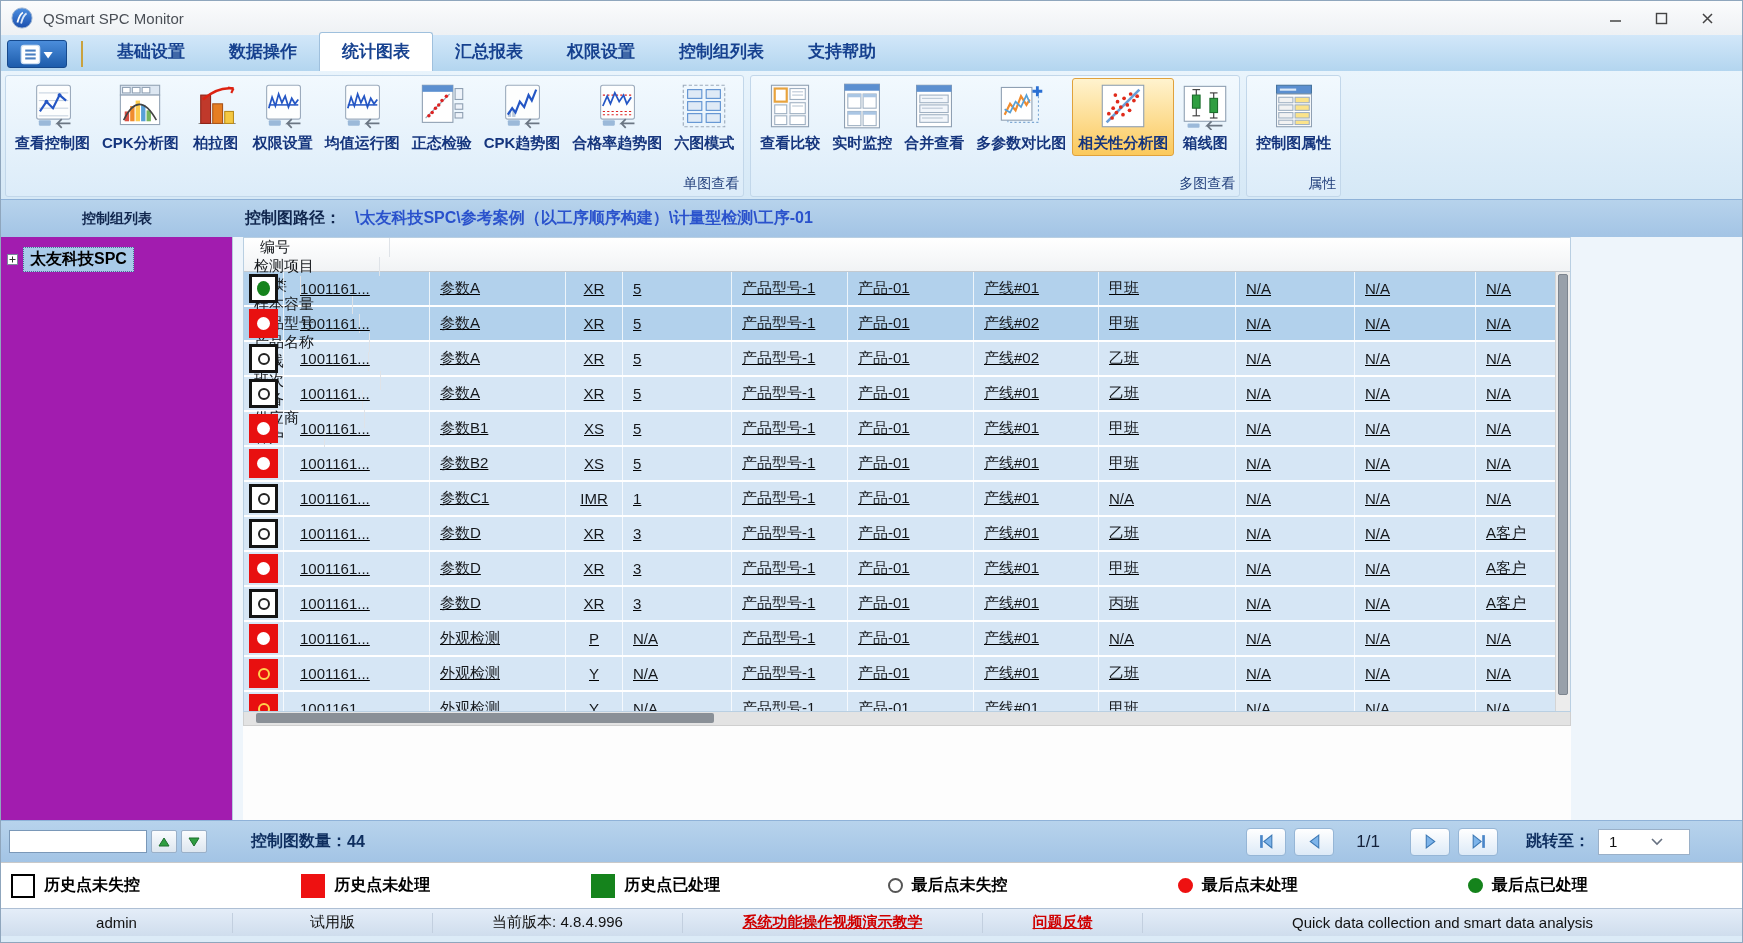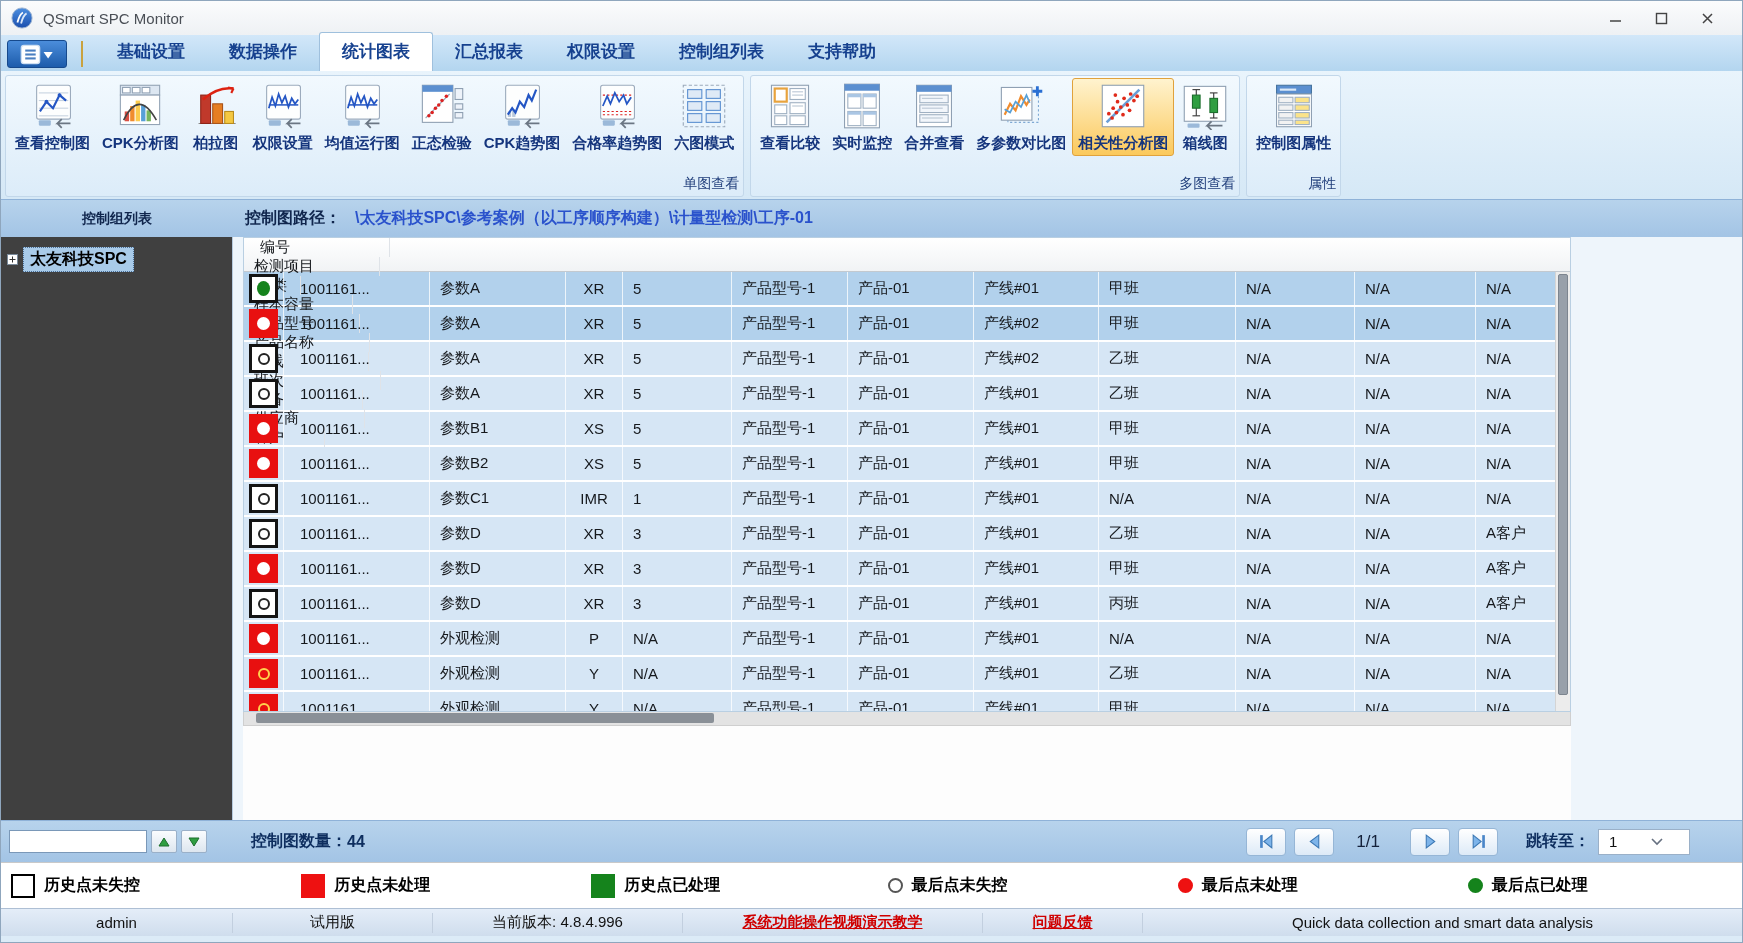--- a/index.html
+++ b/index.html
@@ -39,31 +39,31 @@
   .ri-label{font-size:15px;font-weight:bold;color:#15357d;margin-top:3px;white-space:nowrap;}
   
   .pathbar{height:38px;flex:0 0 auto;background:linear-gradient(#b7d3ec,#a3c4e5);display:flex;align-items:center;
            border-top:1px solid #8fb2d8;}
   .side-header{width:232px;text-align:center;font-size:14px;font-weight:bold;color:#10264d;}
   .path-text{margin-left:12px;display:flex;align-items:center;}
   .path-label{font-size:16px;font-weight:bold;color:#10264d;}
   .path-value{font-size:16px;font-weight:bold;color:#2a52cc;margin-left:14px;cursor:pointer;}
   
   .main{height:583px;display:flex;flex:0 0 auto;}
-  .sidebar{width:232px;background:#404040;border-right:1px solid #b6cade;padding-top:10px;position:relative;}
+  .sidebar{width:232px;background:#a21caf;border-right:1px solid #b6cade;padding-top:10px;position:relative;}
   .tree-item{display:flex;align-items:center;margin-left:6px;cursor:pointer;}
   .expander{width:11px;height:11px;margin-right:5px;display:flex;}
   .tree-label{background:#a9cbe9;border:1px dotted #4a6e95;padding:1px 6px;font-size:16px;font-weight:bold;color:#000;}
   .content{flex:1;background:#eef5fb;display:flex;flex-direction:column;padding-left:10px;}
   .grid{position:relative;width:1328px;background:#fff;border:1px solid #b9cfe2;flex:0 0 auto;}
   .grid-header{display:flex;height:34px;background:linear-gradient(#ffffff,#f1f3f5);border-bottom:1px solid #c3c9cf;flex-direction:column;}
   .gh-cell{display:flex;align-items:center;padding-left:10px;font-size:15px;color:#15181c;
            border-right:1px solid #dfe3e8;cursor:pointer;}
   .grid-body{height:439px;overflow:hidden;background:#fff;}
-  .grid-row{display:flex;height:33px;margin-bottom:2px;background:#d6e6f5;cursor:pointer;}
+  .grid-row{display:flex;height:33px;margin-bottom:2px;background:#d6e6f5;cursor:pointer;text-decoration:underline;}
   .grid-row.selected{background:#b2d1ec;}
   .gc{display:flex;align-items:center;padding-left:10px;font-size:15px;color:#15181c;
       border-right:1px solid rgba(255,255,255,.75);overflow:hidden;white-space:nowrap;}
   .c0{justify-content:center;padding-left:0;}
   .c1{padding-left:16px;}
   .c3{justify-content:center;padding-left:0;}
   .status-box{width:29px;height:29px;display:flex;align-items:center;justify-content:center;}
   .box-white{background:#fff;border:3px solid #141414;}
   .box-red{background:#e81010;border:3px solid #e81010;}
   .status-dot{border-radius:50%;}

